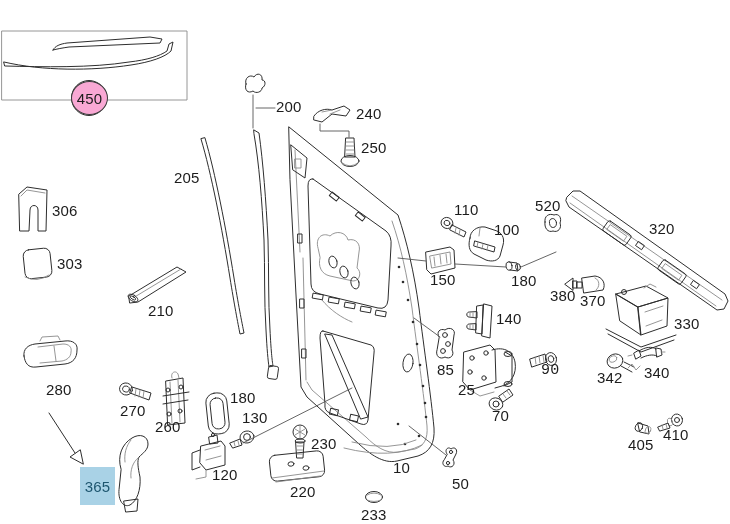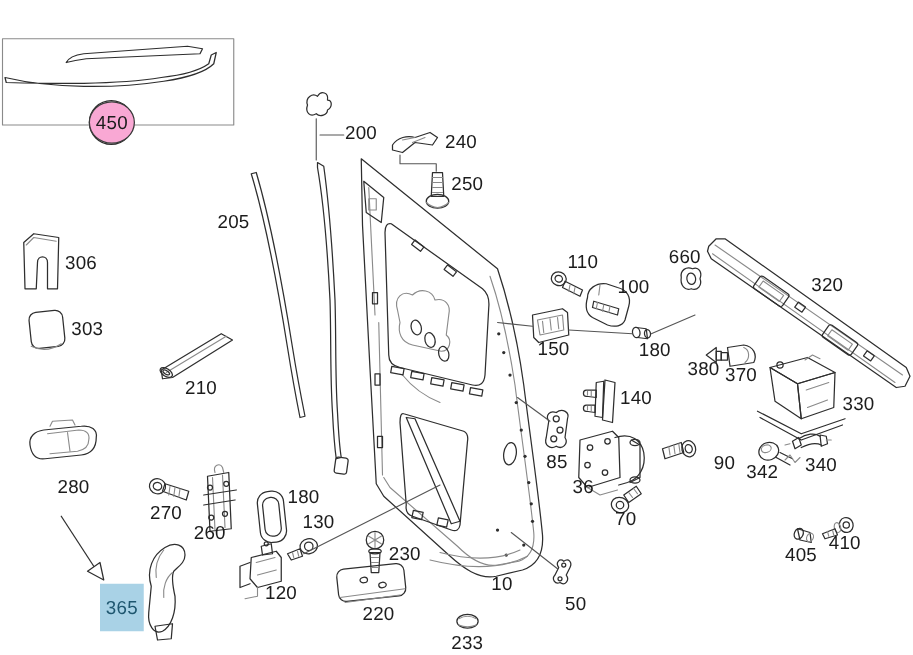--- a/index.html
+++ b/index.html
@@ -368,33 +368,33 @@
       <div class="part-label" style="left: 155px; top: 418px;">260</div>
       <div class="part-label highlight" style="left: 80px; top: 467px;">365</div>
       <div class="part-label" style="left: 276px; top: 98px;">200</div>
       <div class="part-label" style="left: 174px; top: 169px;">205</div>
       <div class="part-label" style="left: 356px; top: 105px;">240</div>
       <div class="part-label" style="left: 361px; top: 139px;">250</div>
       <div class="part-label" style="left: 454px; top: 201px;">110</div>
       <div class="part-label" style="left: 494px; top: 221px;">100</div>
       <div class="part-label" style="left: 430px; top: 271px;">150</div>
       <div class="part-label" style="left: 511px; top: 272px;">180</div>
-      <div class="part-label" style="left: 535px; top: 197px;">660</div>
+      <div class="part-label" style="left: 535px; top: 197px;">520</div>
       <div class="part-label" style="left: 649px; top: 220px;">320</div>
       <div class="part-label" style="left: 550px; top: 287px;">380</div>
       <div class="part-label" style="left: 580px; top: 292px;">370</div>
       <div class="part-label" style="left: 674px; top: 315px;">330</div>
       <div class="part-label" style="left: 597px; top: 369px;">342</div>
       <div class="part-label" style="left: 644px; top: 364px;">340</div>
       <div class="part-label" style="left: 628px; top: 436px;">405</div>
       <div class="part-label" style="left: 663px; top: 426px;">410</div>
       <div class="part-label" style="left: 496px; top: 310px;">140</div>
       <div class="part-label" style="left: 437px; top: 361px;">85</div>
-      <div class="part-label" style="left: 458px; top: 381px;">36</div>
-      <div class="part-label" style="left: 571px; top: 362px;">90</div>
+      <div class="part-label" style="left: 458px; top: 381px;">25</div>
+      <div class="part-label" style="left: 541px; top: 362px; font-family: Liberation Mono, monospace;">90</div>
       <div class="part-label" style="left: 492px; top: 407px;">70</div>
       <div class="part-label" style="left: 230px; top: 389px;">180</div>
       <div class="part-label" style="left: 242px; top: 409px;">130</div>
       <div class="part-label" style="left: 212px; top: 466px;">120</div>
       <div class="part-label" style="left: 311px; top: 435px;">230</div>
       <div class="part-label" style="left: 290px; top: 483px;">220</div>
       <div class="part-label" style="left: 361px; top: 506px;">233</div>
       <div class="part-label" style="left: 393px; top: 459px;">10</div>
       <div class="part-label" style="left: 452px; top: 475px;">50</div>
     </div>

